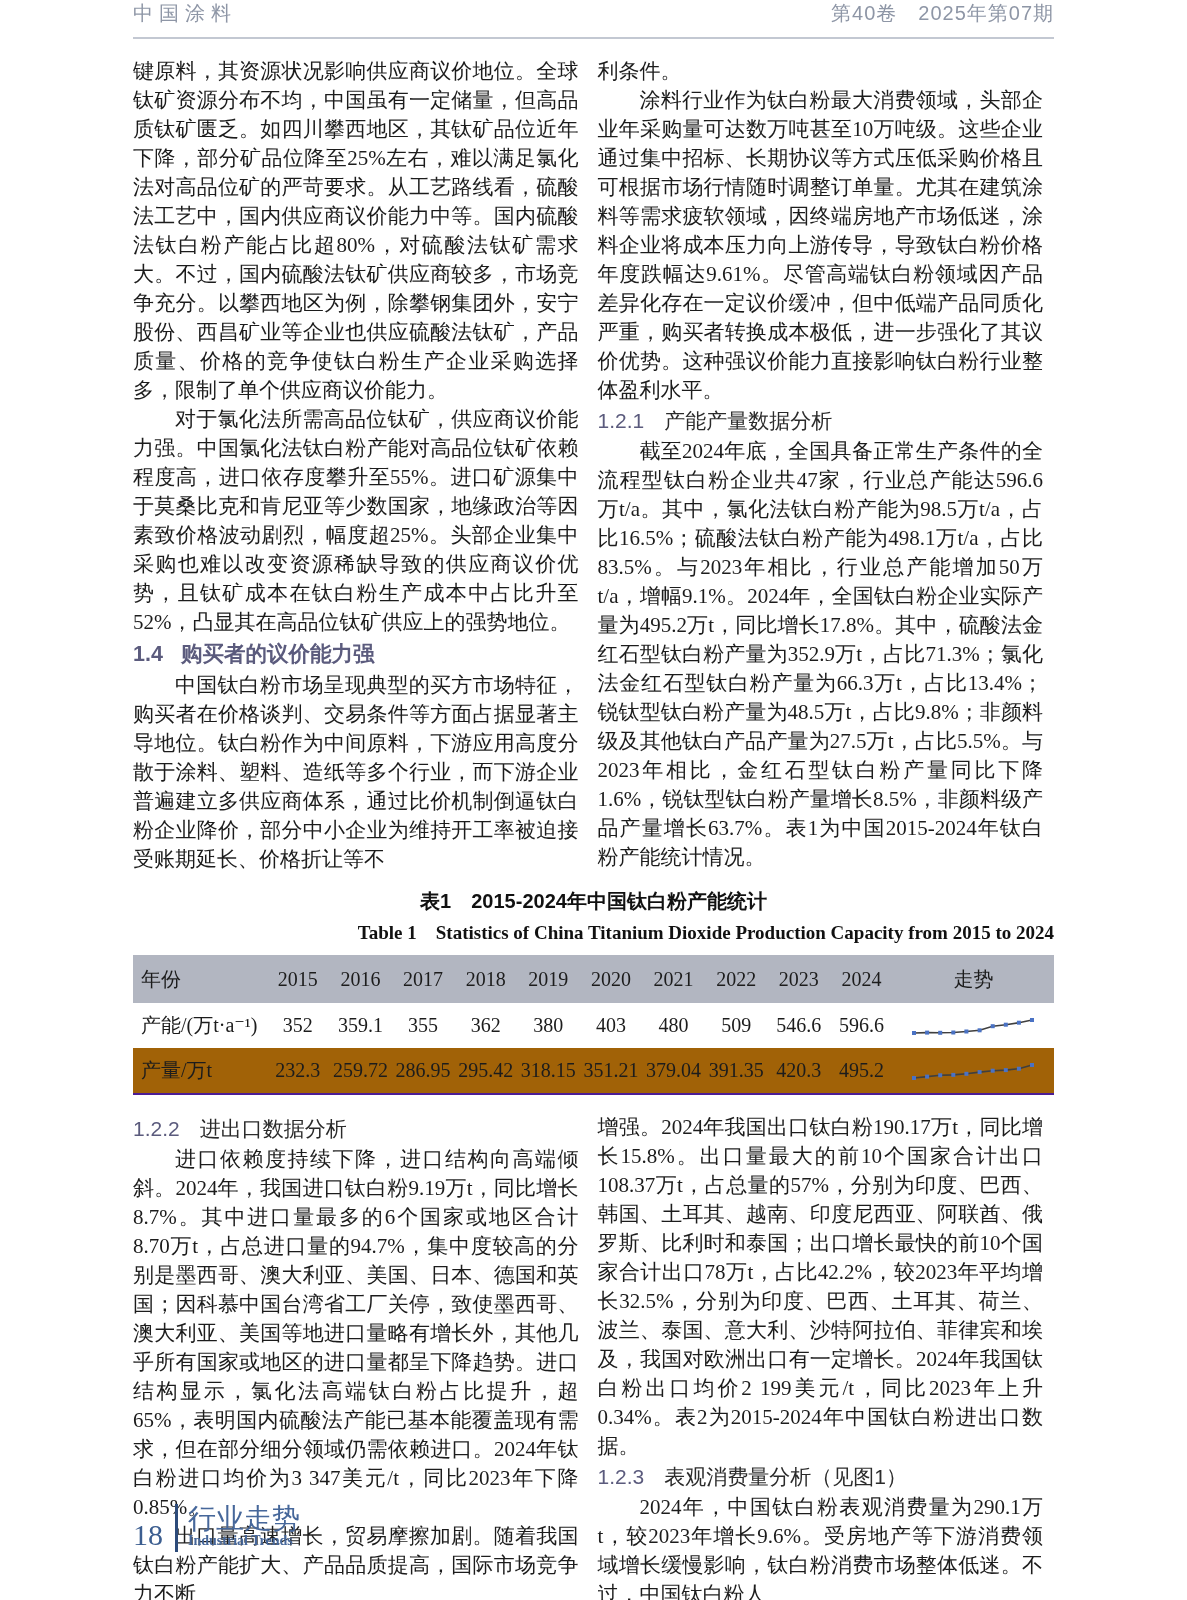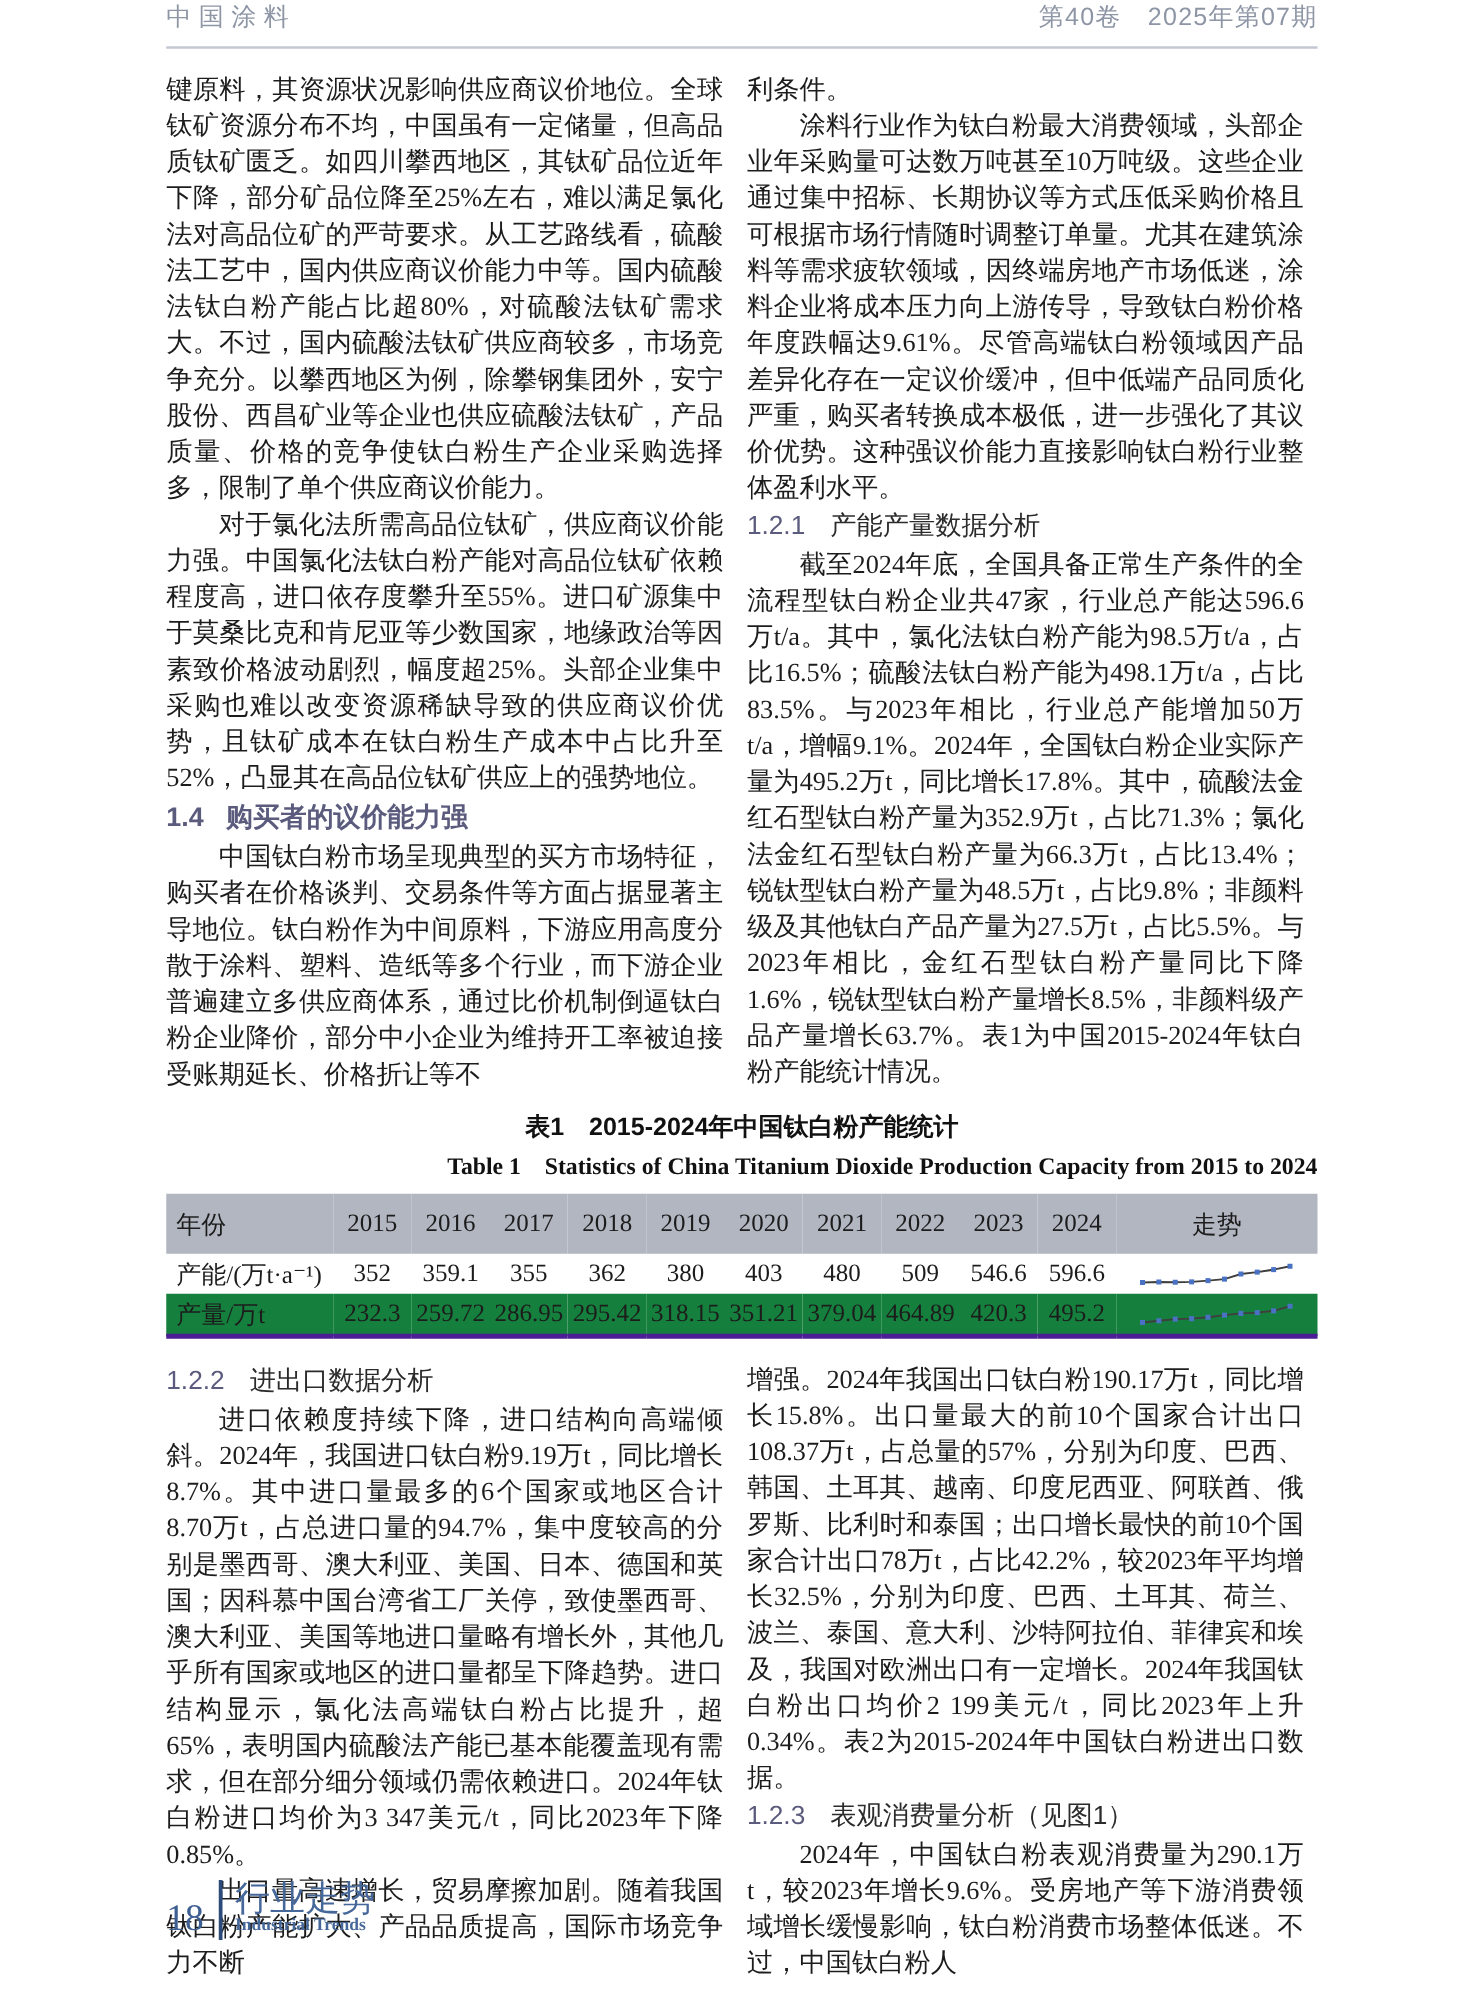--- a/index.html
+++ b/index.html
@@ -53,27 +53,27 @@
   }
   .cap-en{
     text-align:right;font-family:"Liberation Serif","DejaVu Serif",serif;
     font-weight:bold;font-size:19px;color:#111;margin-top:5px;
   }
   table.cap-table{
     width:100%;border-collapse:collapse;margin-top:9px;
     font-size:20px;
   }
   table.cap-table td,table.cap-table th{
-    padding:0 2px;height:32px;text-align:center;font-weight:normal;
+    padding:0 2px;height:45px;text-align:center;font-weight:normal;
     white-space:nowrap;
   }
   table.cap-table .row-label{text-align:left;padding-left:8px;}
   tr.t-head{background:#b2b6c1;}
   tr.t-head th{height:48px;}
-  tr.t-stripe{background:#15803d;border-bottom:4px solid #4c1d95;}
+  tr.t-stripe{background:#a16207;border-bottom:2px solid #4c1d95;}
   .trend-cell{padding:0 6px;}
   .trend-cell svg{display:block;margin:0 auto;}
   
   .pg-footer{
     position:absolute;left:133px;bottom:48px;
     display:flex;align-items:center;
   }
   .page-num{
     font-family:"Liberation Serif","DejaVu Serif",serif;
     font-size:30px;color:#3c5e90;margin-top:14px;
@@ -178,21 +178,21 @@
       </tr>
       <tr class="t-stripe">
         <td class="row-label">产量/万t</td>
         <td>232.3</td>
         <td>259.72</td>
         <td>286.95</td>
         <td>295.42</td>
         <td>318.15</td>
         <td>351.21</td>
         <td>379.04</td>
-        <td>464.89</td>
+        <td>391.35</td>
         <td>420.3</td>
         <td>495.2</td>
         <td class="trend-cell">
               <svg width="130" height="24" viewBox="0 0 130 24">
                 <polyline points="6.0,19.0 19.1,17.6 32.2,16.3 45.3,15.9 58.4,14.8 71.6,13.1 84.7,11.7 97.8,11.1 110.9,9.7 124.0,6.0" fill="none" stroke="#3f3f3f" stroke-width="1.6"></polyline>
                 <rect x="4.0" y="17.0" width="4" height="4" fill="#4a72c4"></rect>
                 <rect x="17.1" y="15.6" width="4" height="4" fill="#4a72c4"></rect>
                 <rect x="30.2" y="14.3" width="4" height="4" fill="#4a72c4"></rect>
                 <rect x="43.3" y="13.9" width="4" height="4" fill="#4a72c4"></rect>
                 <rect x="56.4" y="12.8" width="4" height="4" fill="#4a72c4"></rect>

